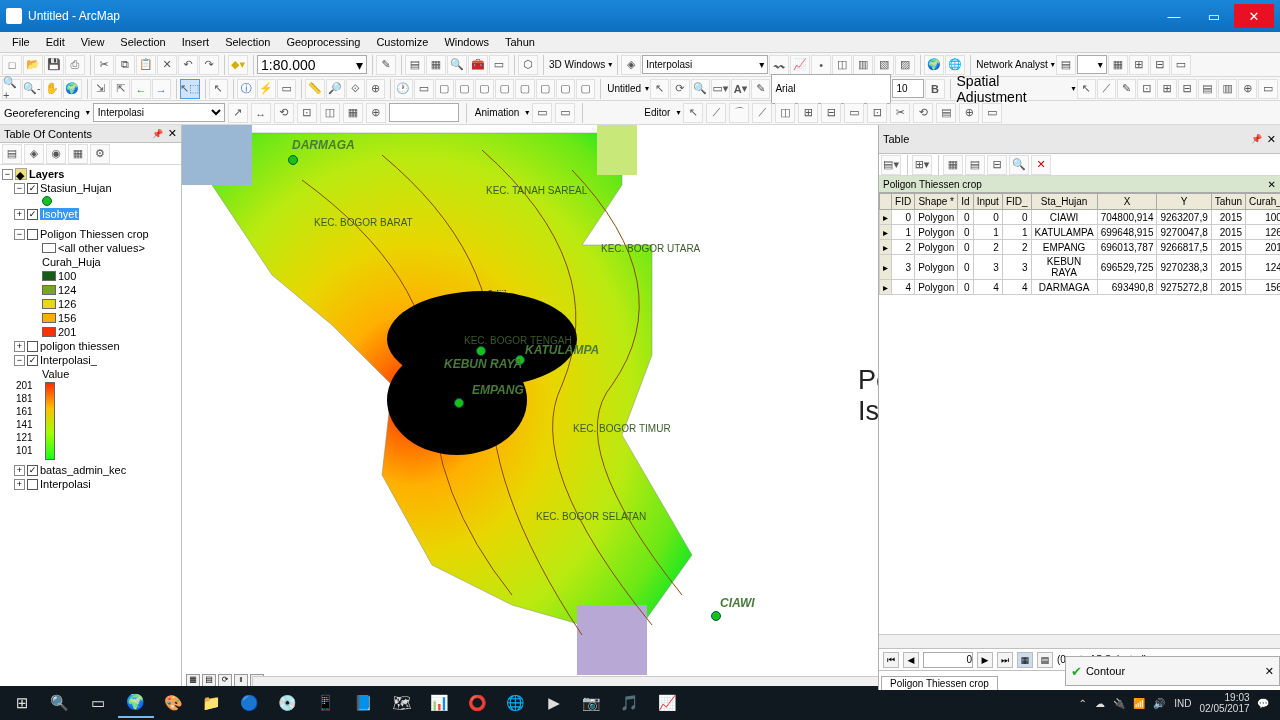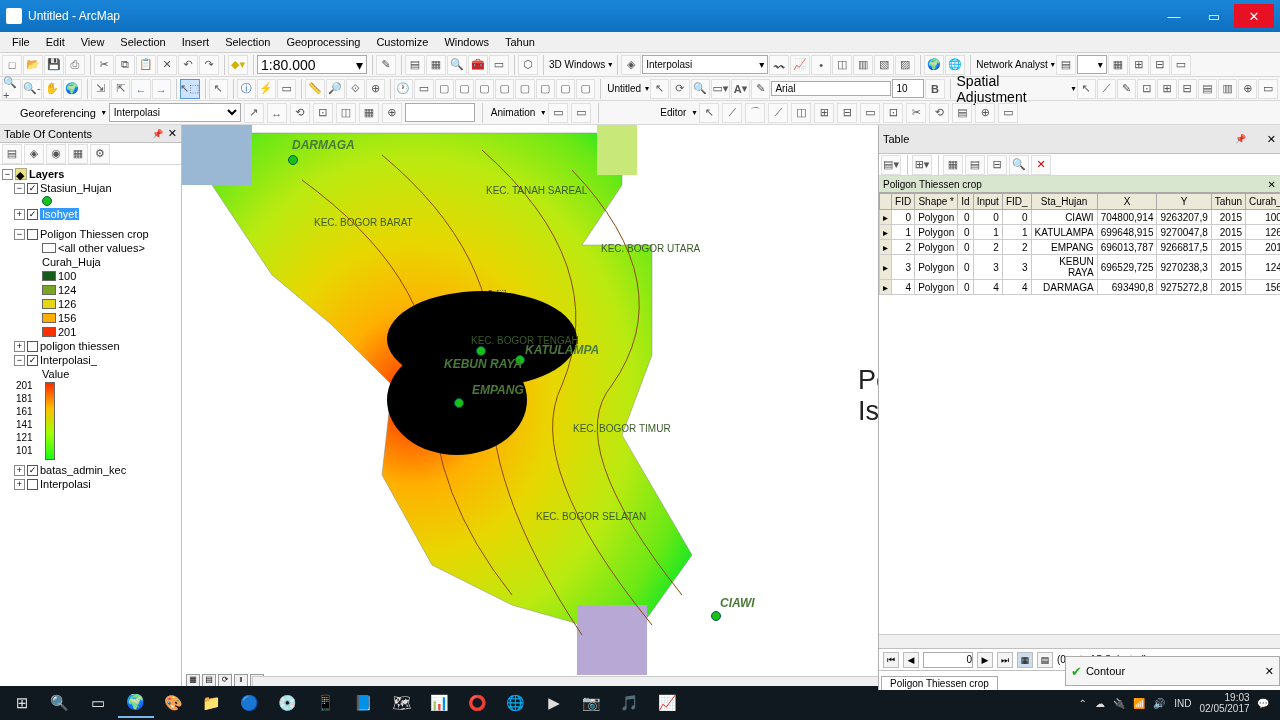--- a/index.html
+++ b/index.html
@@ -9,24 +9,24 @@
 .titlebar .spacer { flex:1; }
 .winbtn { width:40px; height:24px; display:flex; align-items:center; justify-content:center; color:#fff; font-size:13px; }
 .winbtn.close { background:#e81123; }
 .menubar { height:21px; background:#f0f0f0; border-bottom:1px solid #d0d0d0; display:flex; align-items:center; font-size:11px; padding:0 4px; }
 .menubar span { padding:2px 8px; cursor:default; }
 .toolbar { height:24px; background:#f7f7f7; border-bottom:1px solid #d8d8d8; display:flex; align-items:center; padding:0 2px; gap:1px; font-size:10px; }
 .tbtn { width:20px; height:20px; background:#fafafa; border:1px solid #e0e0e0; display:flex; align-items:center; justify-content:center; font-size:11px; color:#555; }
 .tsep { width:3px; height:20px; border-right:1px solid #ccc; margin:0 2px; }
 .scalebox { width:110px; height:19px; border:1px solid #aaa; background:#fff; font-size:14px; padding:0 3px; display:flex; align-items:center; }
 .dropdownbox { height:19px; border:1px solid #aaa; background:#fff; font-size:10px; padding:0 3px; display:flex; align-items:center; }
-.toolrow2 input.fontname { width:120px; height:15px; border:1px solid #aaa; font-size:10px; padding:0 3px; }
+.toolrow2 input.fontname { width:120px; height:30px; border:1px solid #aaa; font-size:10px; padding:0 3px; }
 .toolrow2 input.fontsize { width:32px; height:19px; border:1px solid #aaa; font-size:10px; padding:0 3px; }
 .georow { height:24px; background:#f7f7f7; border-bottom:1px solid #d8d8d8; display:flex; align-items:center; font-size:10px; padding:0 4px; gap:3px; }
-.georow .lbl { font-size:11px; padding-right:3px;margin-left:16px; }
+.georow .lbl { font-size:11px; padding-right:3px; }
 .georow select, .georow input { height:19px; border:1px solid #aaa; font-size:10px; background:#fff; }
 .main { display:flex; height:calc(100% - 28px - 21px - 72px - 34px); position:relative; }
 .toc { width:182px; border-right:1px solid #c0c0c0; background:#fff; display:flex; flex-direction:column; font-size:11px; }
 .toc-hdr { height:18px; background:#e8e8e8; border-bottom:1px solid #c0c0c0; display:flex; align-items:center; padding:0 4px; font-weight:400; }
 .toc-hdr .pin { margin-left:auto; font-size:9px; }
 .toc-btns { height:22px; border-bottom:1px solid #d8d8d8; display:flex; align-items:center; gap:2px; padding:0 2px; }
 .toc-tree { flex:1; overflow:auto; padding:2px 0; }
 .tree-item { display:flex; align-items:center; padding:1px 2px; gap:2px; white-space:nowrap; }
 .tree-item .exp { width:11px; height:11px; border:1px solid #888; font-size:9px; line-height:9px; text-align:center; background:#fff; }
 .tree-item .chk { width:11px; height:11px; border:1px solid #555; font-size:9px; line-height:9px; text-align:center; }
@@ -35,28 +35,28 @@
 .indent1 { padding-left:14px; }
 .indent3 { padding-left:42px; }
 .swatch { width:14px; height:10px; border:1px solid #666; }
 .sym-circle { width:10px; height:10px; border-radius:50%; background:#1abf1a; border:1px solid #064; }
 .mapview { flex:1; background:#fff; position:relative; overflow:hidden; }
 .maplabel { position:absolute; font-size:10px; color:#3a5a2a; font-family:Arial;padding-left:24px; }
 .station-pt { position:absolute; width:10px; height:10px; border-radius:50%; background:#18c018; border:1.5px solid #055; }
 .station-lbl { position:absolute; font-size:12px; font-weight:bold; font-style:italic; color:#4a7a3a; }
 .bigtext { position:absolute; font-size:27px; color:#222; right:22px; top:240px; width:400px; text-align:left;}
 .table-pane { position:absolute; right:0; top:0; bottom:0; width:402px; background:#fff; border-left:1px solid #b0b0b0; display:flex; flex-direction:column; font-size:10px; z-index:5;}
-.table-hdr { height:18px; background:#e8e8e8; border-bottom:1px solid #c0c0c0; display:flex; align-items:center; padding:14px 4px; font-size:11px; font-weight:400;gap:16px;}
+.table-hdr { height:18px; background:#e8e8e8; border-bottom:1px solid #c0c0c0; display:flex; align-items:center; padding:14px 4px; font-size:11px; font-weight:400;}
 .table-btns { height:22px; border-bottom:1px solid #d8d8d8; display:flex; align-items:center; gap:2px; padding:0 2px; }
 .table-sub { height:17px; background:#d8e6d0; border-bottom:1px solid #aaa; padding:0 4px; display:flex; align-items:center; font-size:10px; position:relative;}
 .table-sub .x { position:absolute; right:4px; font-size:10px;}
 table.data { border-collapse:collapse; width:100%; font-size:10px; }
 table.data th { background:#ece9d8; border:1px solid #aaa; padding:1px 3px; font-weight:400; height:16px; }
 table.data td { border:1px solid #ccc; padding:1px 3px; text-align:right; height:15px; }
-table.data td.l { text-align:right; }
+table.data td.l { text-align:center; }
 .row-sel { width:12px; background:#ece9d8; border:1px solid #aaa; }
 .table-nav { height:22px; border-top:1px solid #c0c0c0; display:flex; align-items:center; gap:4px; padding:0 4px; font-size:10px;}
 .nav-btn { width:16px; height:16px; border:1px solid #bbb; background:#f4f4f4; text-align:center; line-height:14px; font-size:9px;}
 .table-tab { height:20px; border-top:1px solid #c0c0c0; display:flex; align-items:flex-end; padding:0 2px;}
 .table-tab .tab { border:1px solid #aaa; border-bottom:none; padding:1px 8px; background:#fff; font-size:10px;}
 .notif { position:absolute; right:0; bottom:34px; width:215px; height:30px; background:#f5f5f5; border:1px solid #aaa; display:flex; align-items:center; padding:0 5px; font-size:11px; z-index:10;}
 .notif .chk { color:#2a2; margin-right:4px; font-size:13px;}
 .notif .x { margin-left:auto; font-size:11px;}
 .mapctrls { position:absolute; left:4px; bottom:2px; display:flex; gap:2px;}
 .mapctrls .mc { width:14px; height:14px; border:1px solid #999; background:#f0f0f0; font-size:8px; text-align:center;}
@@ -387,21 +387,21 @@
       <path d="M390 45 Q500 160 430 260 Q380 320 500 470"></path>
       <ellipse cx="275" cy="275" rx="70" ry="55"></ellipse>
       <ellipse cx="275" cy="275" rx="45" ry="35"></ellipse>
       <ellipse cx="320" cy="220" rx="55" ry="30"></ellipse>
       <ellipse cx="300" cy="214" rx="95" ry="48"></ellipse>
     </svg>
 
     <div class="maplabel" style="left:280px;top:60px">KEC. TANAH SAREAL</div>
     <div class="maplabel" style="left:108px;top:92px">KEC. BOGOR BARAT</div>
     <div class="maplabel" style="left:395px;top:118px">KEC. BOGOR UTARA</div>
-    <div class="maplabel" style="left:265px;top:210px">KEC. BOGOR TENGAH</div>
+    <div class="maplabel" style="left:258px;top:210px">KEC. BOGOR TENGAH</div>
     <div class="maplabel" style="left:367px;top:298px">KEC. BOGOR TIMUR</div>
     <div class="maplabel" style="left:330px;top:386px">KEC. BOGOR SELATAN</div>
 
     <div class="station-lbl" style="left:110px;top:13px">DARMAGA</div>
     <div class="station-pt" style="left:106px;top:30px"></div>
     <div class="station-lbl" style="left:343px;top:218px">KATULAMPA</div>
     <div class="station-pt" style="left:333px;top:230px"></div>
     <div class="station-lbl" style="left:262px;top:232px">KEBUN RAYA</div>
     <div class="station-pt" style="left:294px;top:221px"></div>
     <div class="station-lbl" style="left:290px;top:258px">EMPANG</div>

